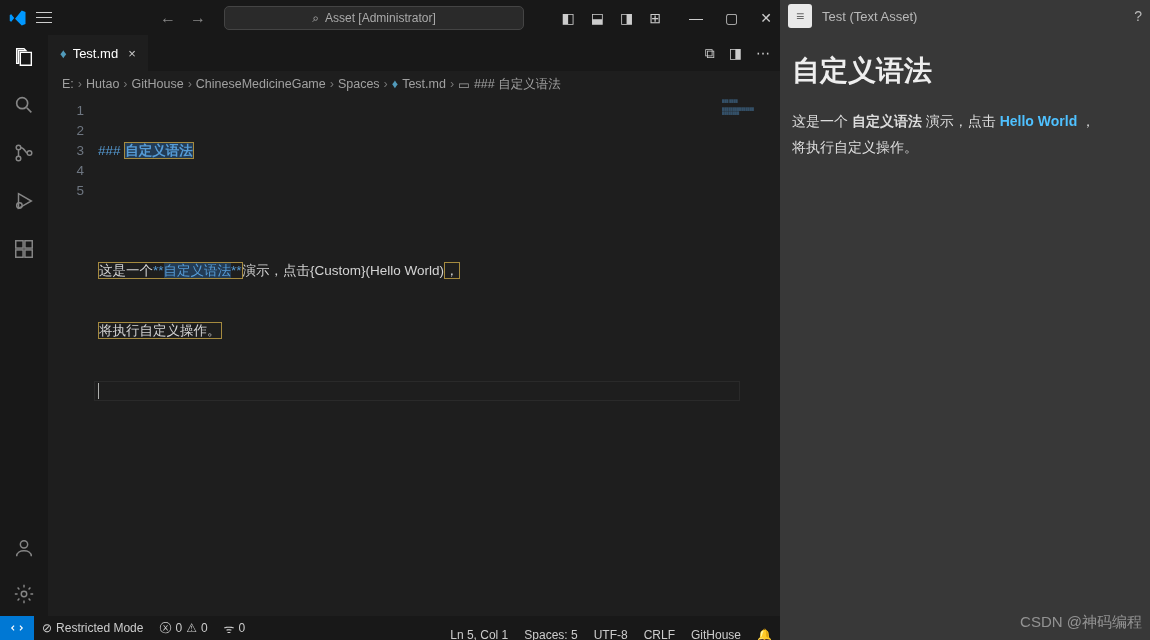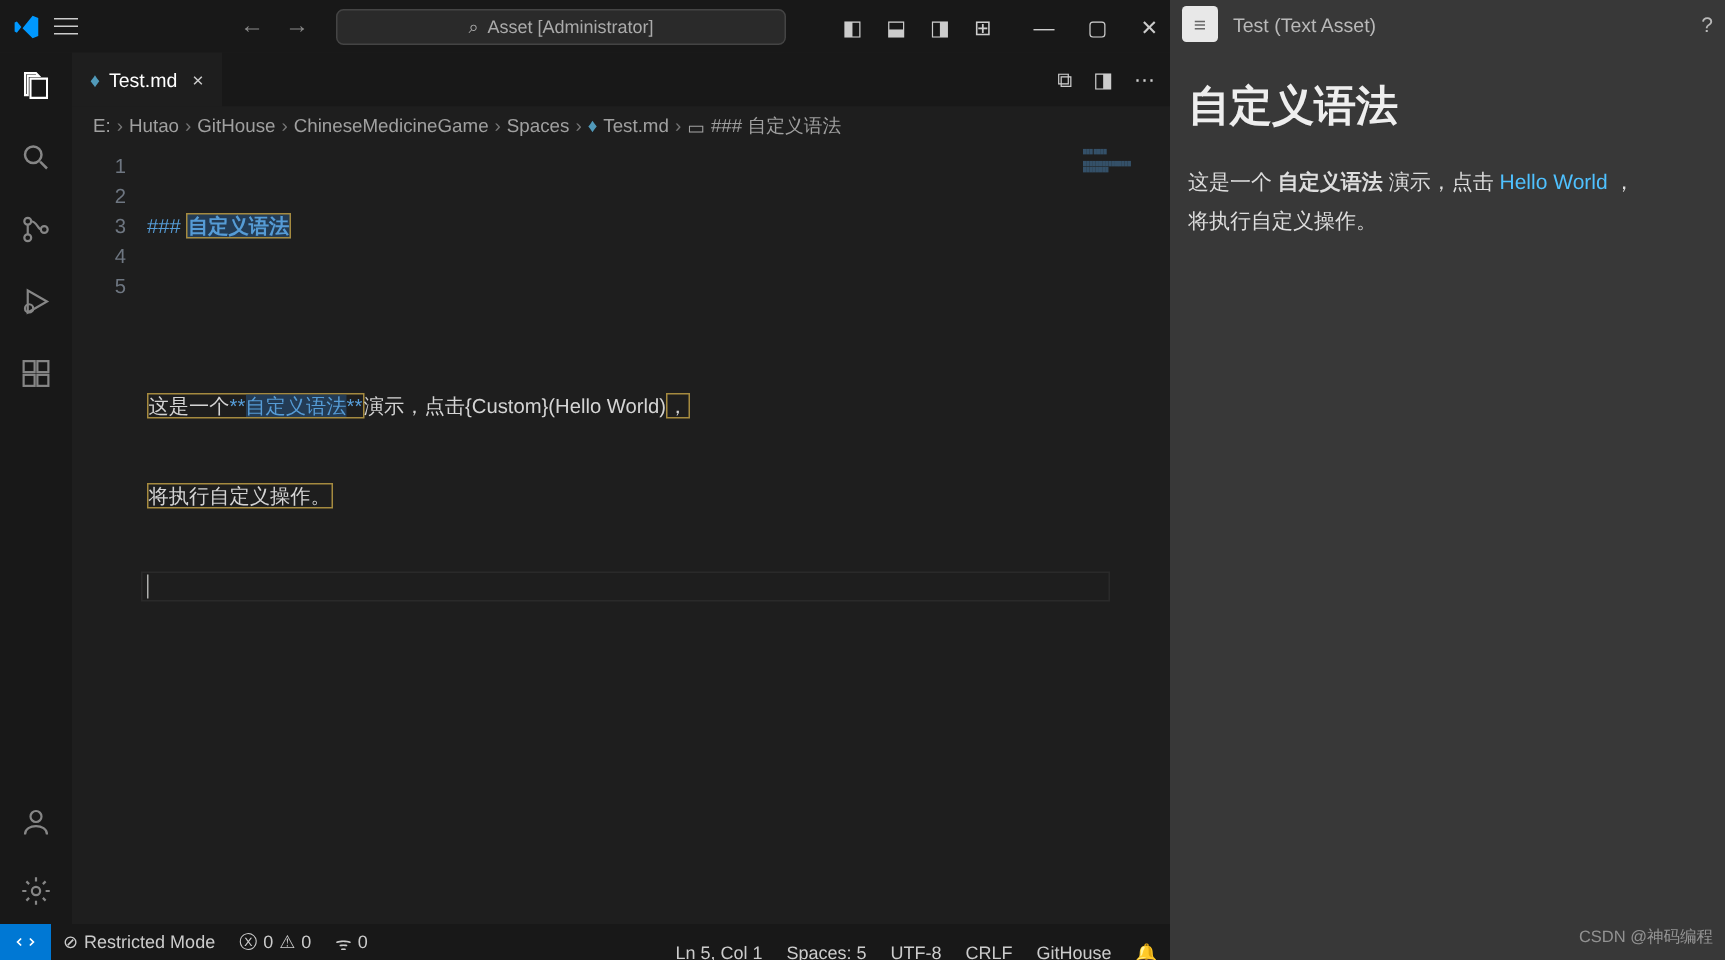--- a/index.html
+++ b/index.html
@@ -47,22 +47,22 @@
 .sb-item { padding:0 8px; display:flex; align-items:center; gap:4px; }
 .sb-right { margin-left:auto; display:flex;margin-top:14px; }
 .preview { flex:1; background:#383838; display:flex; flex-direction:column; color:#ddd; position:relative; }
 .preview-header { height:32px; display:flex; align-items:center; gap:10px; padding:0 8px; color:#b9b9b9; font-size:13px; }
 .doc-icon { width:24px; height:24px; background:#e8e8e8; border-radius:3px; display:flex; align-items:center; justify-content:center; color:#666; font-size:14px; }
 .preview-help { margin-left:auto; color:#b9b9b9; font-size:14px; }
 .preview-body { padding:20px 12px; }
 .preview-body h3 { font-size:28px; color:#eee; margin-bottom:18px; font-weight:600; }
 .preview-body p { font-size:14px; line-height:26px; color:#ddd; }
 .preview-body .bold { font-weight:bold; }
-.preview-body .link { color:#4fc1ff; }
-.watermark { position:absolute; right:8px; bottom:8px; color:rgba(220,220,220,.55); font-size:11px; }
+.preview-body .link { color:#4fc1ff;font-weight:bold; }
+.watermark { position:absolute; right:8px; bottom:8px; color:rgba(220,220,220,.55); font-size:15px; }
 svg { fill:currentColor; }
 </style>
 </head>
 <body>
 
 <div class="app">
   <div class="vscode">
     <div class="titlebar">
       <span class="vslogo">
         <svg viewBox="0 0 24 24">

